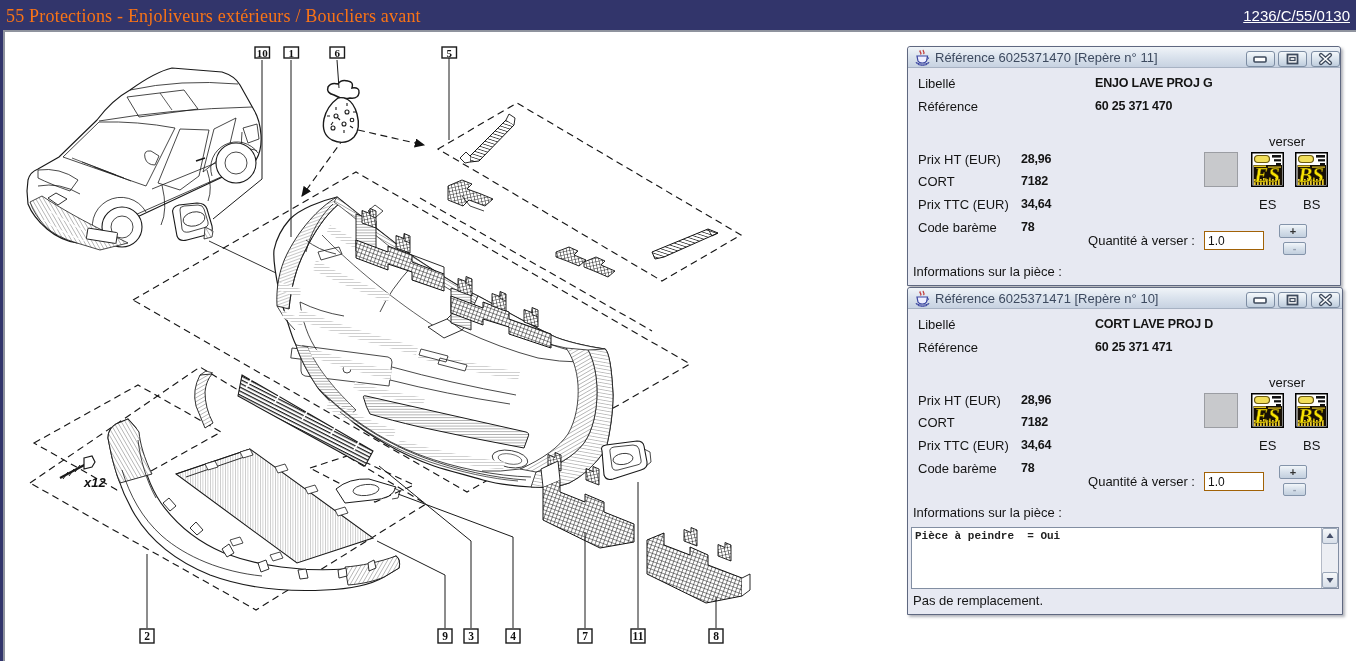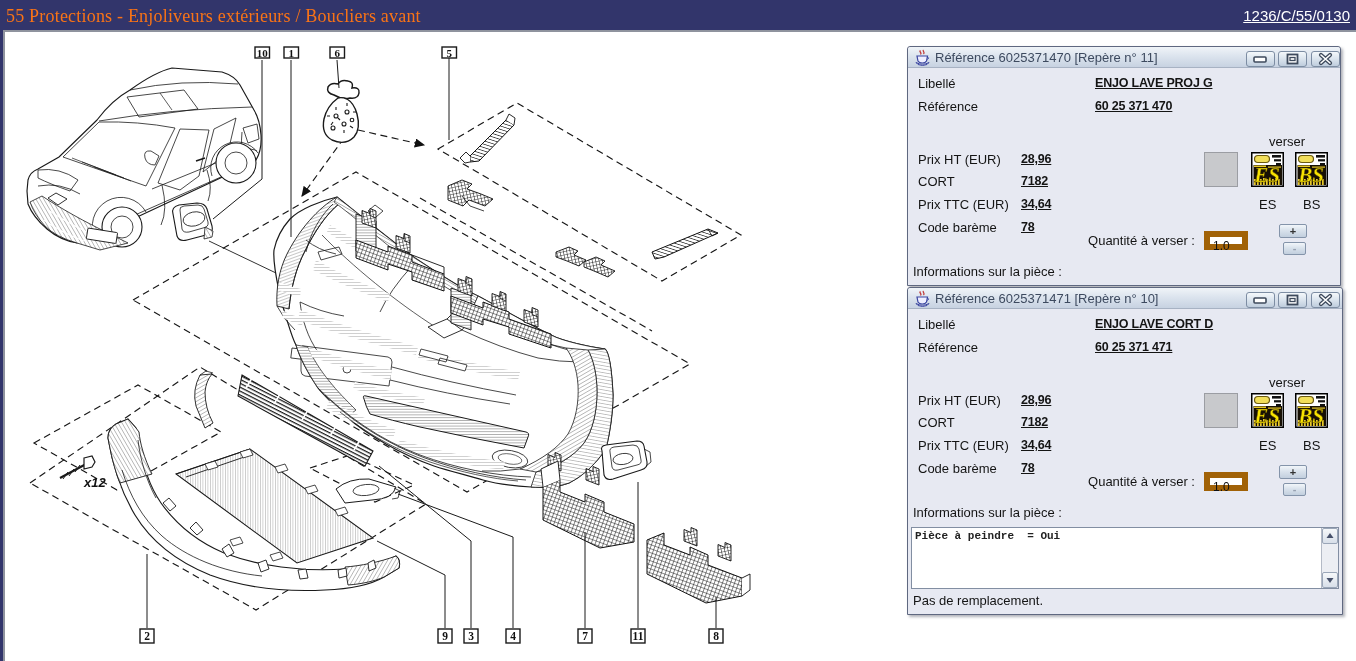--- a/index.html
+++ b/index.html
@@ -8,23 +8,23 @@
 #header .lt{position:absolute;left:6px;top:6px;font:18px "Liberation Serif",serif;color:#f97316;letter-spacing:0.2px;}
 #header .rt{position:absolute;right:6px;top:7px;font:15px "Liberation Sans",sans-serif;color:#fff;text-decoration:underline;}
 #leftbar{position:absolute;left:0;top:30px;width:3px;height:631px;background:#32356b;}
 #canvas{position:absolute;left:3px;top:30px;width:1353px;height:631px;background:#fff;border-left:2px solid #8f939e;border-top:2px solid #8f939e;}
 #diag{position:absolute;left:0;top:0;}
 .win{position:absolute;background:#e7e9f2;border:1px solid #5f6880;border-radius:3px 3px 0 0;box-shadow:2px 2px 3px rgba(80,85,100,0.45);}
 .tb{position:absolute;left:0;top:0;right:0;height:21px;border-radius:3px 3px 0 0;background:linear-gradient(#f0f4f8,#dce4ee 45%,#c7d2e1);border-bottom:1px solid #a7b2c3;}
 .ttl{position:absolute;left:27px;top:3px;font:13px "Liberation Sans",sans-serif;color:#3d4a5f;white-space:nowrap;}
 .wbtn{position:absolute;top:4px;width:29px;height:16px;border:1px solid #7d8da3;border-radius:3px;background:linear-gradient(#f4f8fb,#dde6ef 45%,#bfcddd);}
 .lbl{position:absolute;font:13px "Liberation Sans",sans-serif;color:#141414;white-space:nowrap;text-align:right;}
-.val{position:absolute;font:bold 12.5px "Liberation Sans",sans-serif;letter-spacing:-0.2px;color:#141414;white-space:nowrap;text-decoration:underline;}
+.val{position:absolute;font:bold 12.5px "Liberation Sans",sans-serif;letter-spacing:-0.2px;color:#141414;white-space:nowrap;}
 .graysq{position:absolute;width:34px;height:35px;background:#c8c9cc;border:1px solid #9b9da3;}
-.inp{position:absolute;width:44px;height:19px;background:#fff;border:6px solid #a16207;font:12px "Liberation Sans",sans-serif;color:#111;padding:2px 0 0 3px;}
+.inp{position:absolute;width:60px;height:19px;background:#fff;border:1px solid #a16207;font:12px "Liberation Sans",sans-serif;color:#111;padding:2px 0 0 3px;}
 .pmb{position:absolute;border:1px solid #8494aa;border-radius:2px;background:linear-gradient(#f2f6fa,#d9e2ec 45%,#c2cfde);font:bold 11px "Liberation Sans",sans-serif;color:#333;text-align:center;}
 .icimg{position:absolute;width:33px;height:35px;}
 </style>
 </head>
 <body>
 <div id="header">
   <div class="lt">55 Protections - Enjoliveurs extérieurs / Boucliers avant</div>
   <div class="rt">1236/C/55/0130</div>
 </div>
 <div id="leftbar"></div>
@@ -389,21 +389,21 @@
       <div class="wbtn" style="left:370px"><svg width="27" height="14" viewBox="0 0 27 14">
           <rect x="8.5" y="2.5" width="10" height="9" fill="#fff" stroke="#3e4a5c" stroke-width="1.8"></rect>
           <rect x="11" y="5.5" width="5" height="3" fill="#fff" stroke="#3e4a5c" stroke-width="1.3"></rect>
         </svg></div>
       <div class="wbtn" style="left:403px"><svg width="27" height="14" viewBox="0 0 27 14">
           <path d="M9 3 L18 11 M18 3 L9 11" stroke="#3e4a5c" stroke-width="4.2" stroke-linecap="round"></path>
           <path d="M9 3 L18 11 M18 3 L9 11" stroke="#fff" stroke-width="1.6" stroke-linecap="round"></path>
         </svg></div>
     </div>
 <div class="lbl" style="left:10px;top:29px">Libellé</div>
-    <div class="val" style="left:187px;top:29px">ENJO LAVE CORT D</div>
+    <div class="val" style="left:187px;top:29px">CORT LAVE PROJ D</div>
 <div class="lbl" style="left:10px;top:52px">Référence</div>
     <div class="val" style="left:187px;top:52px">60 25 371 471</div>
 <div class="lbl" style="left:361px;top:87px">verser</div>
 <div class="graysq" style="left:296px;top:105px"></div>
 <svg class="icimg" style="left:343px;top:105px" viewBox="0 0 33 35">
 <rect x="0.75" y="0.75" width="31.5" height="33.5" fill="#fff" stroke="#000" stroke-width="1.5"></rect>
 <rect x="3.5" y="3.5" width="15" height="7" rx="3.5" fill="#f2df5a" stroke="#6b5a10" stroke-width="1.2"></rect>
 <rect x="21" y="3" width="9" height="2.6" fill="#111"></rect>
 <rect x="23" y="7.2" width="7" height="2.2" fill="#111"></rect>
 <rect x="25" y="11" width="5" height="2" fill="#111"></rect>

